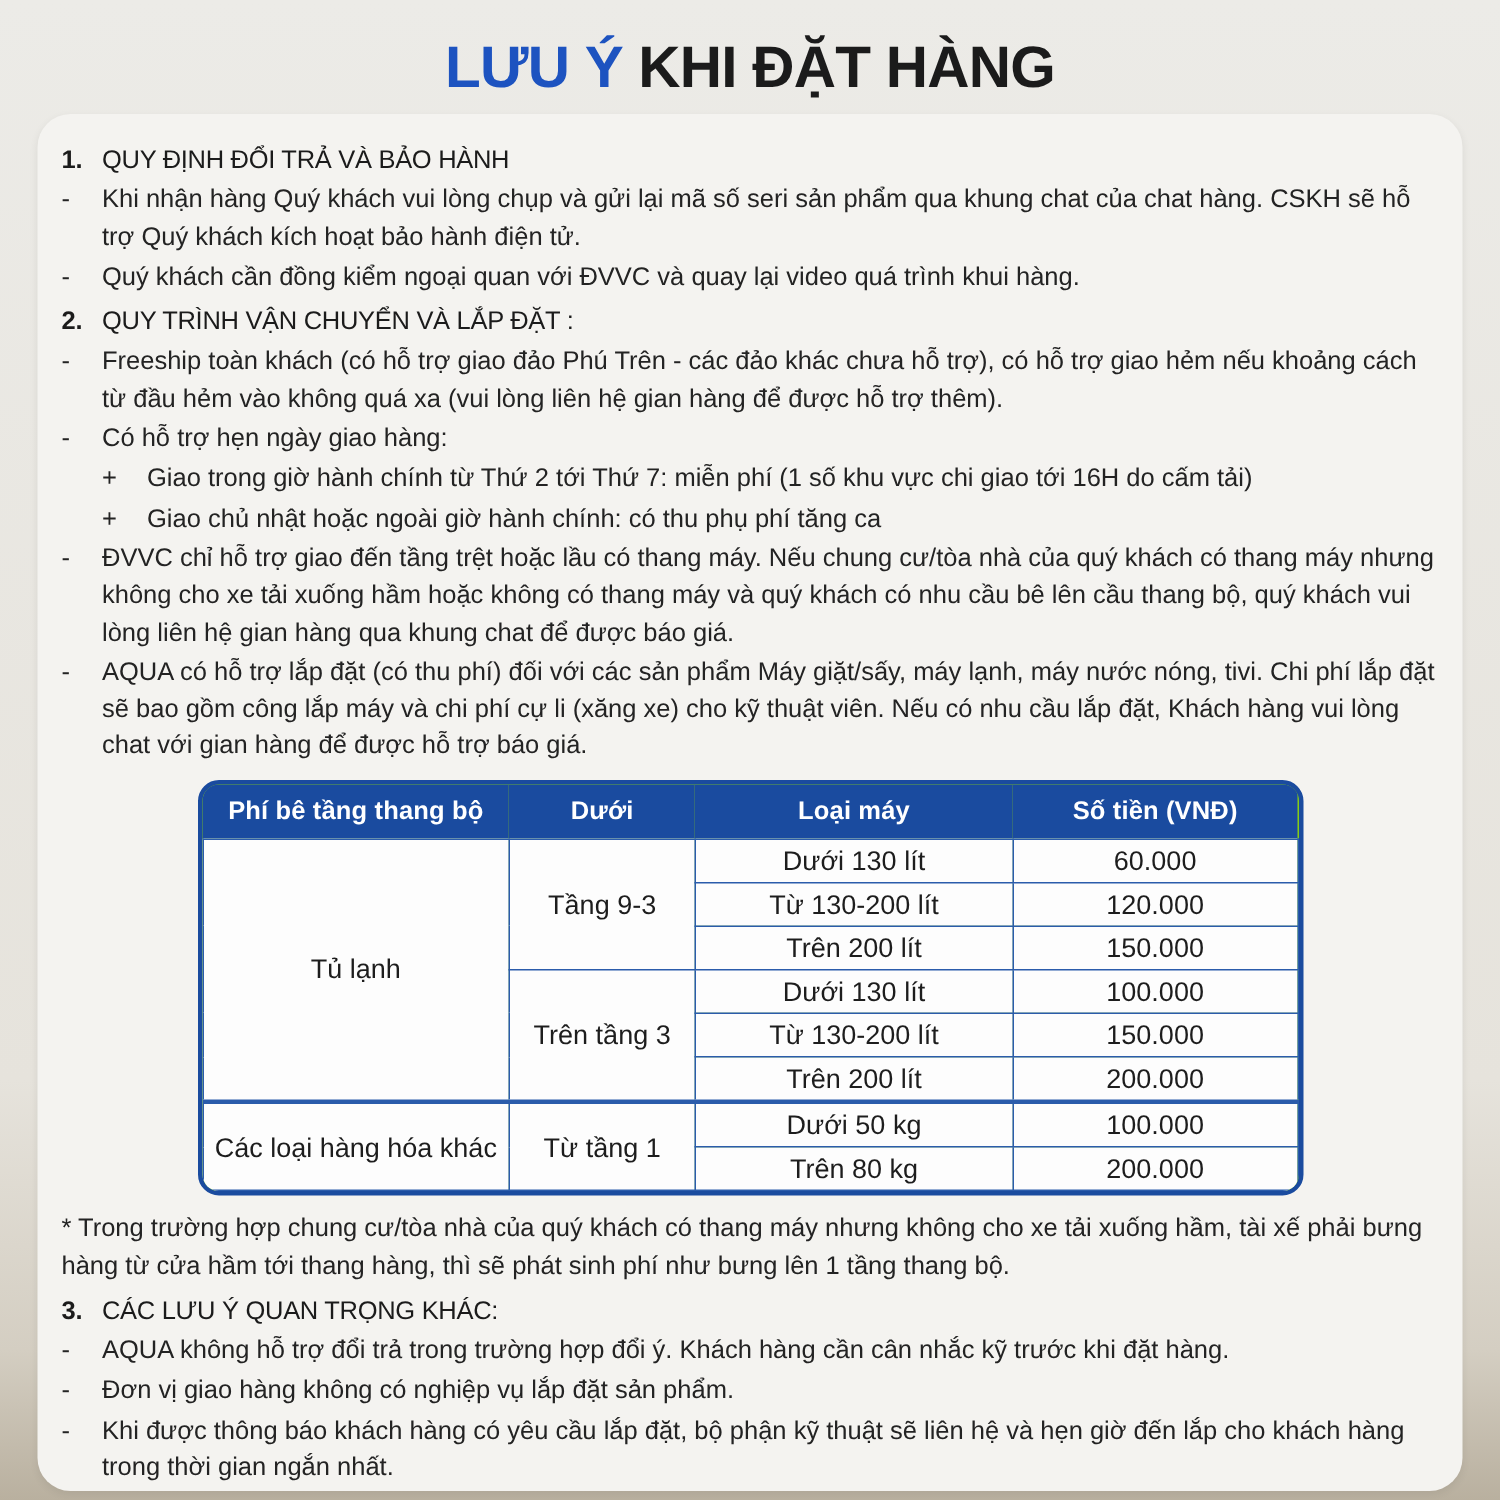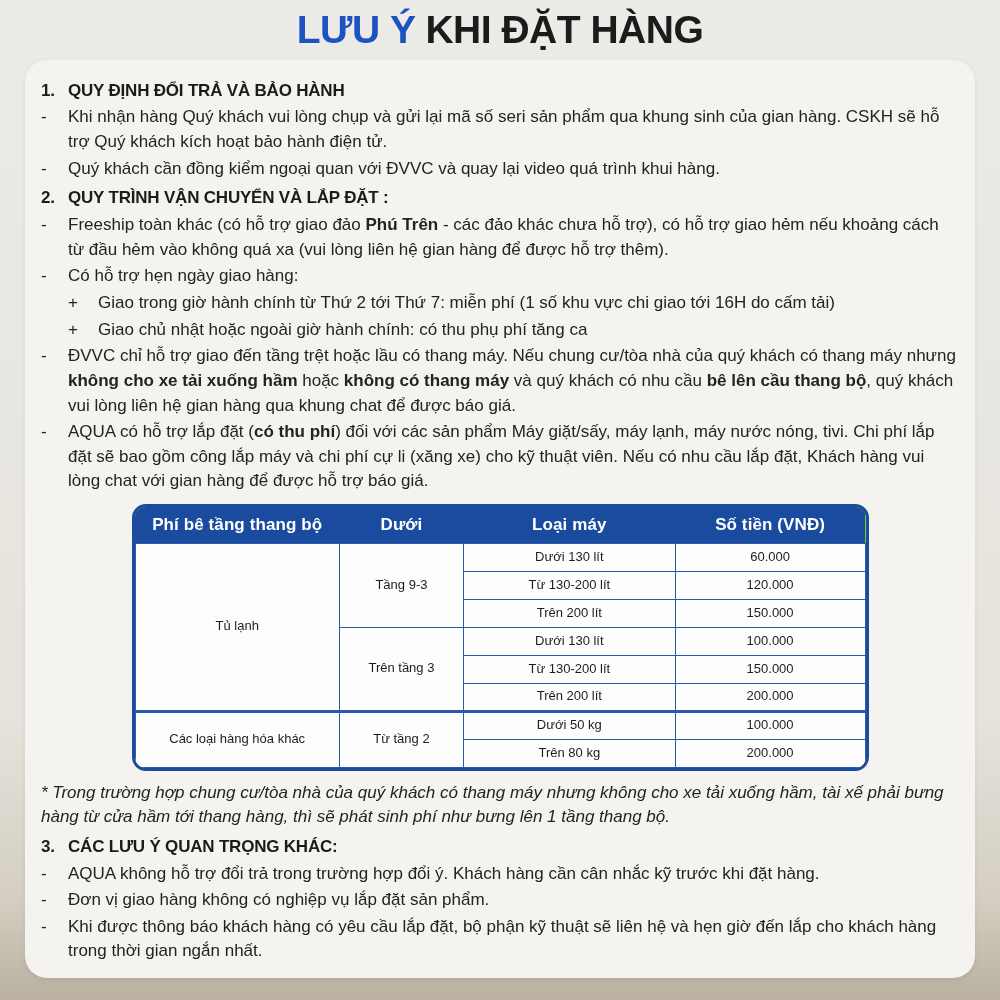--- a/index.html
+++ b/index.html
@@ -16,21 +16,21 @@
   * { margin: 0; padding: 0; box-sizing: border-box; }
   html, body {
     width: 1000px; height: 1000px; overflow: hidden;
     font-family: "Liberation Sans", "DejaVu Sans", sans-serif;
   }
   body {
     background: linear-gradient(180deg, var(--page-bg-top) 0%, #e6e3dc 72%, #d4cec2 90%, var(--page-bg-bottom) 100%);
   }
   .title {
     text-align: center;
-    padding-top: 8px;
+    padding-top: 24px;
     font-size: 39px;
     font-weight: 800;
     letter-spacing: -0.5px;
     line-height: 1.15;
     white-space: nowrap;
   }
   .title .title-blue { color: var(--title-blue); margin-right: 10px; }
   .title .title-dark { color: var(--heading-dark); }
   .card {
     width: 950px; height: 918px;
@@ -42,22 +42,22 @@
     overflow: hidden;
   }
   .doc { color: var(--text-dark); font-size: 17px; line-height: 1.45; }
   .block { display: flex; margin: 2px 0; }
   .block .marker { flex: 0 0 27px; }
   .block .text { flex: 1 1 auto; }
   .heading { font-weight: 700; color: var(--heading-dark); margin-top: 5px; letter-spacing: -0.2px; }
   .heading .marker { font-weight: 700; }
   .plus { padding-left: 27px; }
   .plus .marker { flex: 0 0 30px; }
-  .b { font-weight: 700; }
-  .note { font-style: italic; margin: 6px 0 4px; }
+  .b { font-weight: 400; }
+  .note { margin: 6px 0 4px; }
   .note .text { flex: 1 1 auto; }
   .table-wrap {
     width: 737px;
     margin: 10px auto 10px;
     border: 3px solid var(--table-border);
     border-radius: 14px;
     overflow: hidden;
     background: #84cc16;
   }
   table { border-collapse: collapse; width: 100%; table-layout: fixed; }
@@ -69,21 +69,21 @@
     font-size: 17px;
     height: 36px;
     border: none;
     letter-spacing: 0.1px;
   }
   td {
     border: 1px solid var(--table-inner-border);
     text-align: center;
     vertical-align: middle;
     height: 28px;
-    font-size: 13px;
+    font-size: 18px;
     color: #1d1d1d;
     background: #fdfdfd;
     padding: 1px 6px;
   }
   tr.group-start td { border-top-width: 3px; }
 </style>
 </head>
 <body>
 
 <div class="title">
@@ -91,33 +91,33 @@
 </div>
 
 <div class="card">
   <div class="doc">
       <div class="block heading">
         <span class="marker">1.</span>
         <span class="text"><span class="b">QUY ĐỊNH ĐỔI TRẢ VÀ BẢO HÀNH</span></span>
       </div>
       <div class="block dash">
         <span class="marker">-</span>
-        <span class="text"><span>Khi nhận hàng Quý khách vui lòng chụp và gửi lại mã số seri sản phẩm qua khung sinh của gian hàng. CSKH sẽ hỗ trợ Quý khách kích hoạt bảo hành điện tử.</span></span>
+        <span class="text"><span>Khi nhận hàng Quý khách vui lòng chụp và gửi lại mã số seri sản phẩm qua khung chat của chat hàng. CSKH sẽ hỗ trợ Quý khách kích hoạt bảo hành điện tử.</span></span>
       </div>
       <div class="block dash">
         <span class="marker">-</span>
         <span class="text"><span>Quý khách cần đồng kiểm ngoại quan với ĐVVC và quay lại video quá trình khui hàng.</span></span>
       </div>
       <div class="block heading">
         <span class="marker">2.</span>
         <span class="text"><span class="b">QUY TRÌNH VẬN CHUYỂN VÀ LẮP ĐẶT :</span></span>
       </div>
       <div class="block dash">
         <span class="marker">-</span>
-        <span class="text"><span>Freeship toàn khác (có hỗ trợ giao đảo </span><span class="b">Phú Trên</span><span> - các đảo khác chưa hỗ trợ), có hỗ trợ giao hẻm nếu khoảng cách từ đầu hẻm vào không quá xa (vui lòng liên hệ gian hàng để được hỗ trợ thêm).</span></span>
+        <span class="text"><span>Freeship toàn khách (có hỗ trợ giao đảo </span><span class="b">Phú Trên</span><span> - các đảo khác chưa hỗ trợ), có hỗ trợ giao hẻm nếu khoảng cách từ đầu hẻm vào không quá xa (vui lòng liên hệ gian hàng để được hỗ trợ thêm).</span></span>
       </div>
       <div class="block dash">
         <span class="marker">-</span>
         <span class="text"><span>Có hỗ trợ hẹn ngày giao hàng:</span></span>
       </div>
       <div class="block plus">
         <span class="marker">+</span>
         <span class="text"><span>Giao trong giờ hành chính từ Thứ 2 tới Thứ 7: miễn phí (1 số khu vực chi giao tới 16H do cấm tải)</span></span>
       </div>
       <div class="block plus">
@@ -171,21 +171,21 @@
             <tr>
               <td>Từ 130-200 lít</td>
               <td>150.000</td>
             </tr>
             <tr>
               <td>Trên 200 lít</td>
               <td>200.000</td>
             </tr>
             <tr class="group-start">
               <td class="cat" rowspan="2">Các loại hàng hóa khác</td>
-              <td class="floor" rowspan="2">Từ tầng 2</td>
+              <td class="floor" rowspan="2">Từ tầng 1</td>
               <td>Dưới 50 kg</td>
               <td>100.000</td>
             </tr>
             <tr>
               <td>Trên 80 kg</td>
               <td>200.000</td>
             </tr>
           </tbody>
         </table>
       </div>

